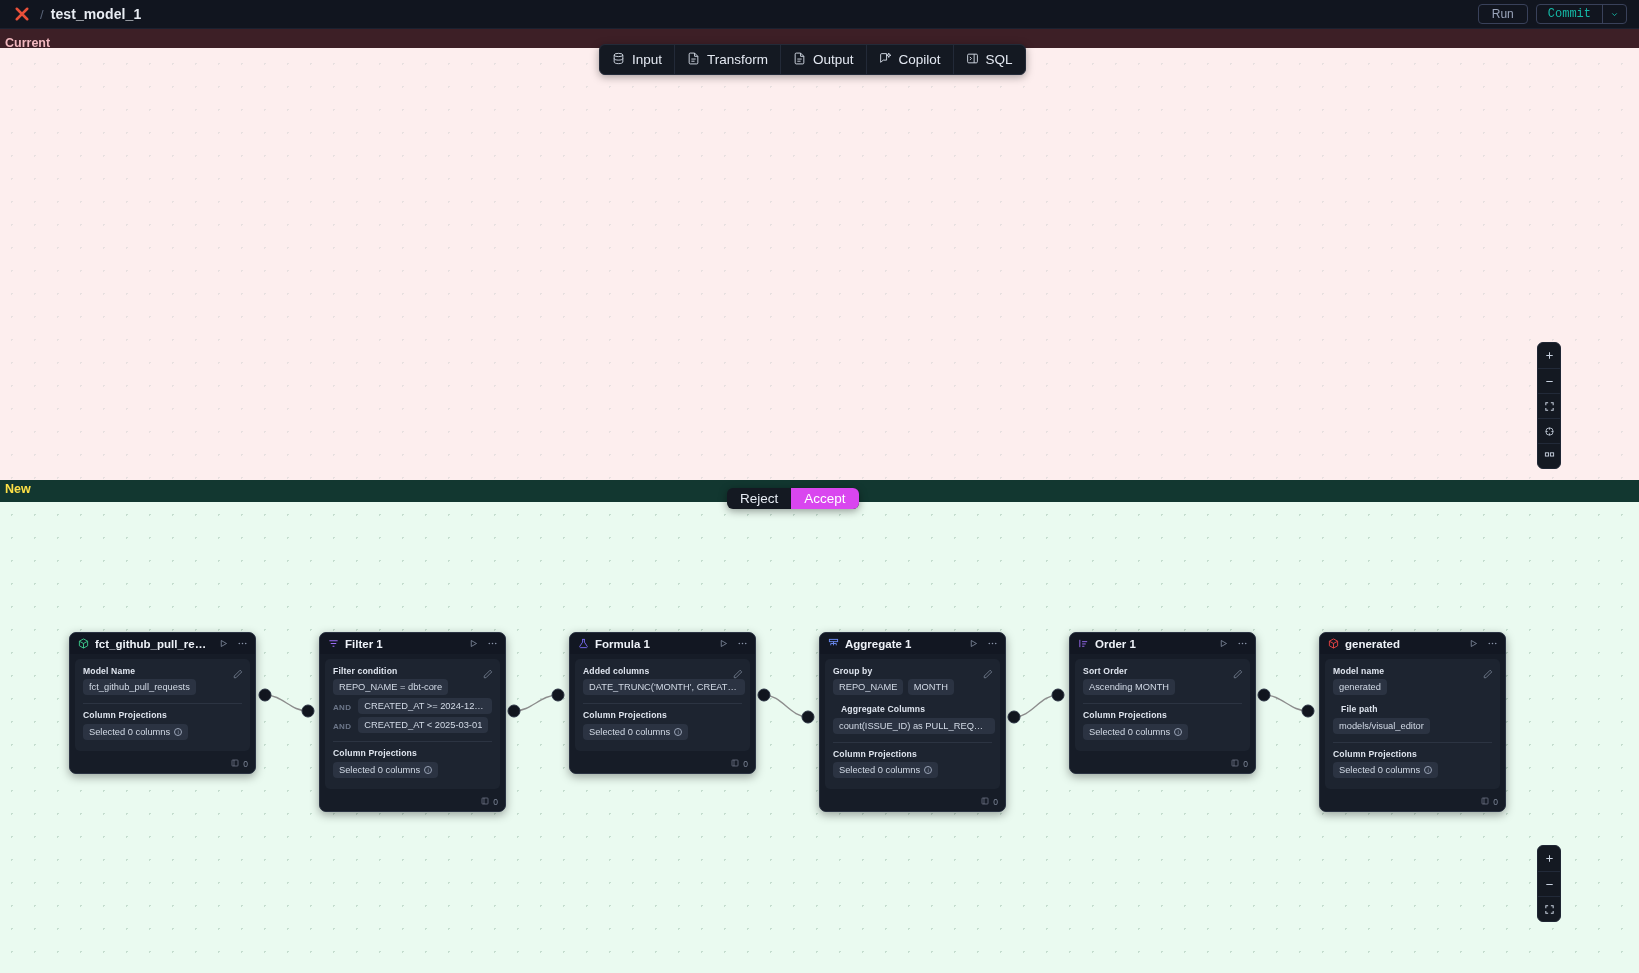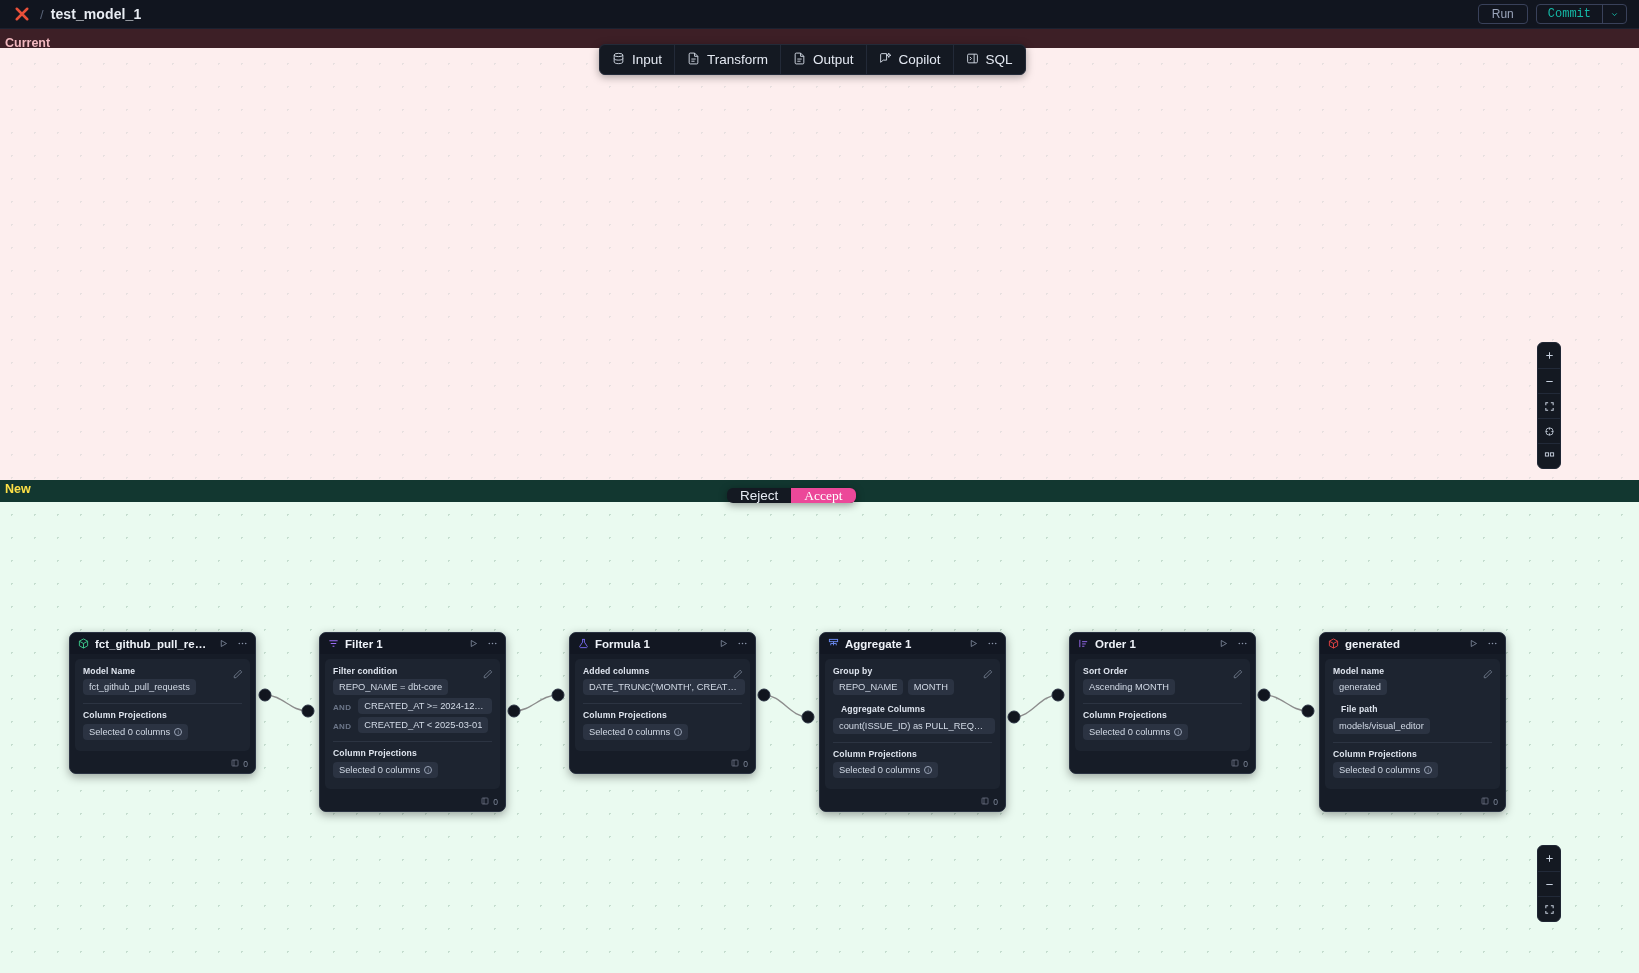--- a/index.html
+++ b/index.html
@@ -66,26 +66,26 @@
     background:#141922; border:1px solid #232a38; border-radius:6px;
     display:flex; align-items:stretch; z-index:40; overflow:hidden;
     box-shadow:0 2px 8px rgba(0,0,0,.35);
   }
   .mode-item{ display:flex; align-items:center; gap:7px; padding:0 12px; color:#e4e9f2; font-size:13.5px; }
   .mode-item + .mode-item{ border-left:1px solid #232a38; }
   .mode-item svg{ flex:0 0 auto; }
 
   
   .ra{
-    position:absolute; left:727px; top:488px; height:15px;
+    position:absolute; left:727px; top:488px; height:21px;
     background:#141922; border-radius:6px; display:flex; align-items:stretch;
     z-index:45; overflow:hidden; box-shadow:0 2px 8px rgba(0,0,0,.4);
   }
   .ra-btn{ display:flex; align-items:center; padding:0 13px; font-size:13.5px; color:#e6ebf3; font-family:inherit; background:transparent; border:0;}
-  .ra-accept{ background:#ec4899; color:#ffffff;font-family:Liberation Serif, serif; }
+  .ra-accept{ background:#d946ef; color:#ffffff; }
 
   
   .zoomstack{
     position:absolute; width:24px; background:#141922; border-radius:6px;
     z-index:40; display:flex; flex-direction:column; align-items:stretch;
     border:1px solid #1f2634; overflow:hidden;
   }
   .zoomstack .zb{ height:25px; display:flex; align-items:center; justify-content:center; color:#c9d2e0; }
   .zoomstack .zb + .zb{ border-top:1px solid #222a39; }
   #zoom-top{ left:1537px; top:342px; }

